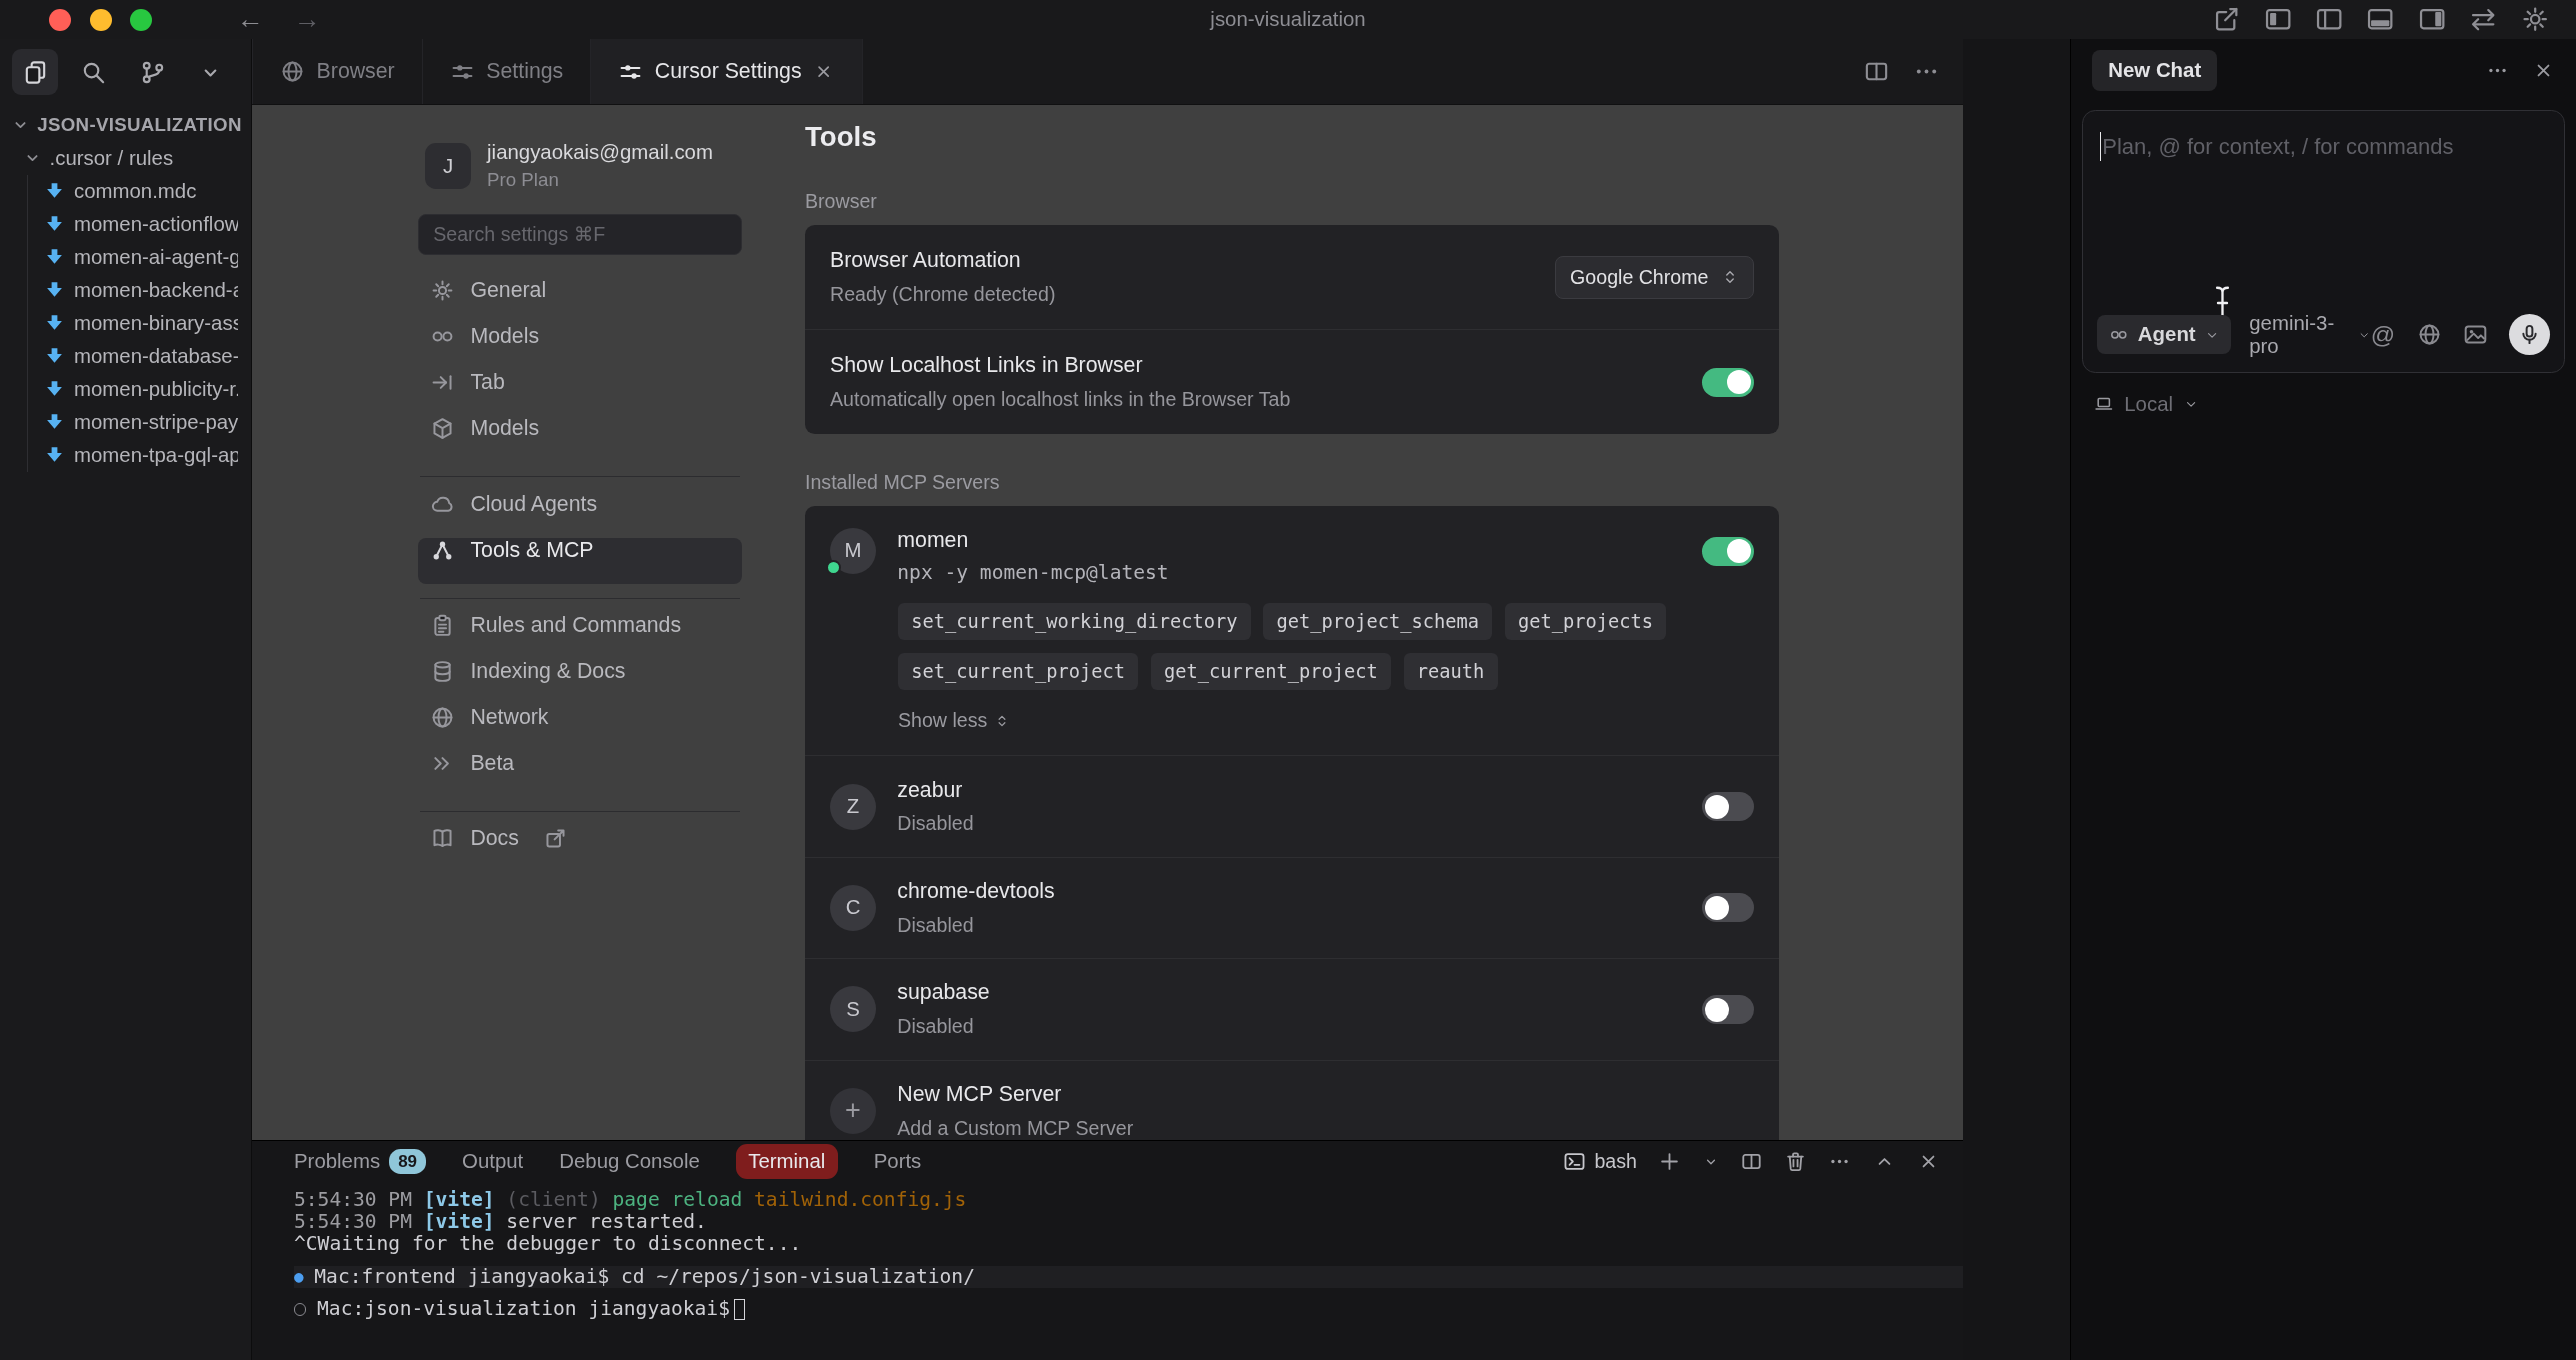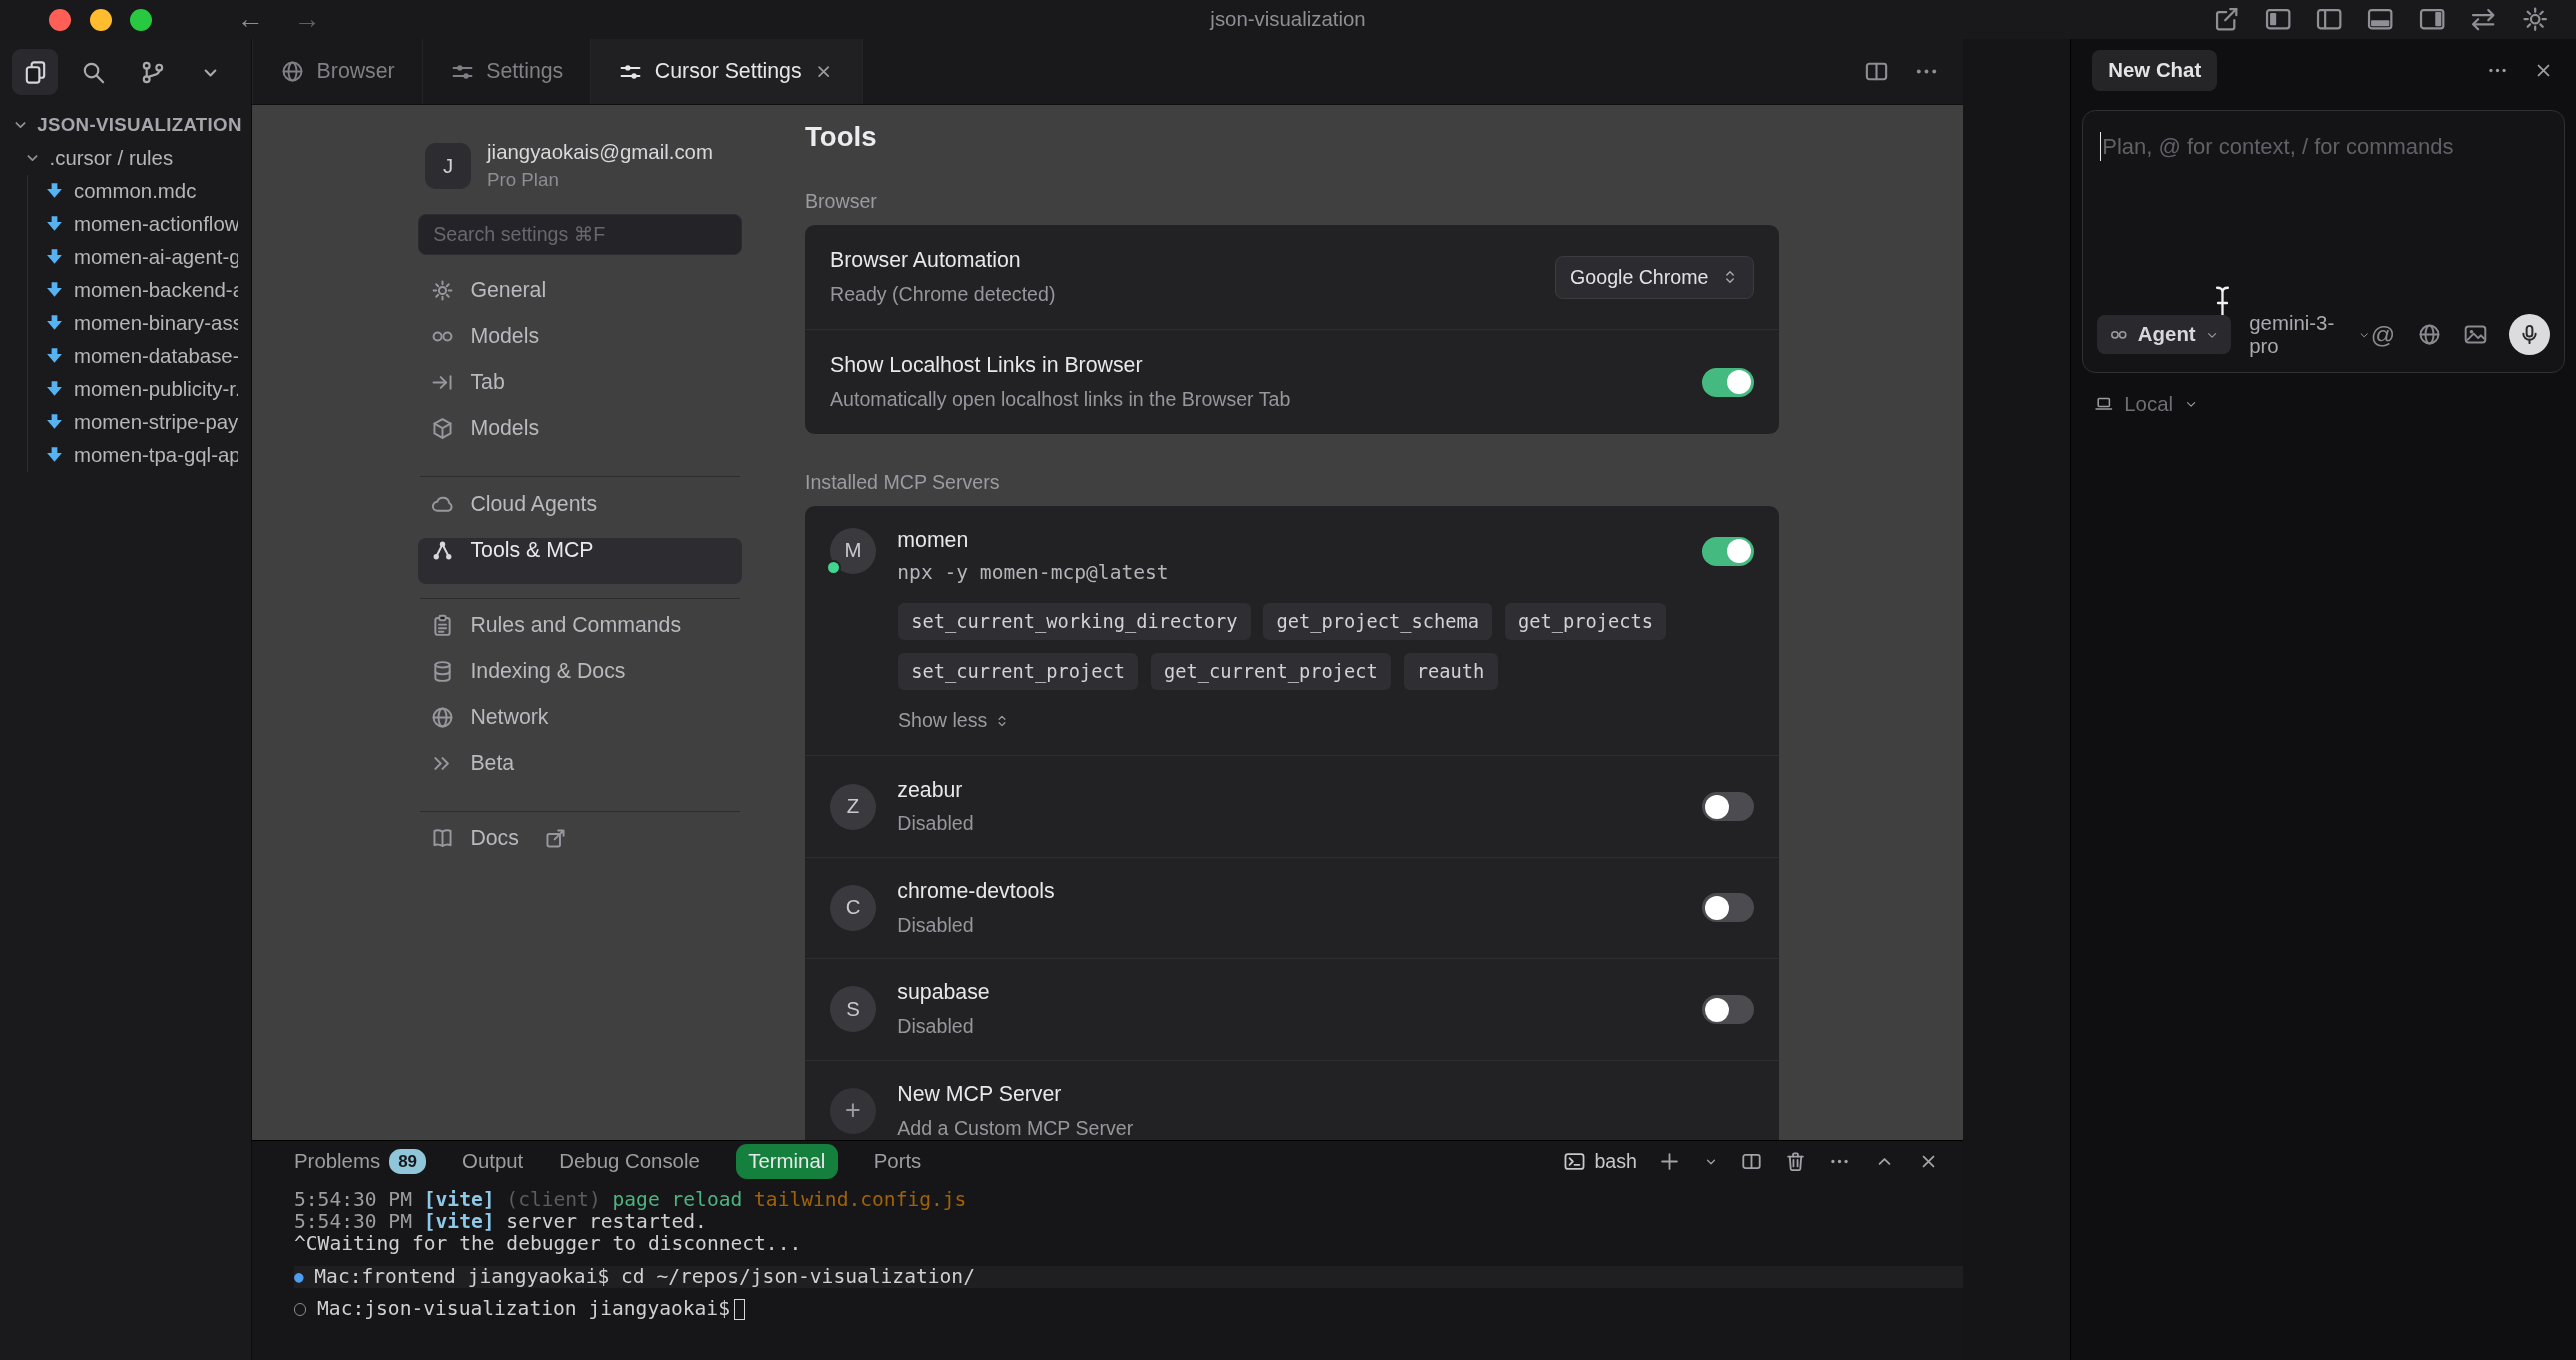--- a/index.html
+++ b/index.html
@@ -102,21 +102,21 @@
   .show-less { display:flex; align-items:center; gap:7.1px; margin:19.6px 0 1.8px 68px; color:#9b9ba1; font-size:19.6px; }
   .show-less svg { width:16px; height:16px; }
   .plus-avatar { background:#333338; color:#9a9aa0; font-size:27px; font-weight:300; }
 
   
   #terminal { position:absolute; left:252px; right:613px; bottom:0; height:220px; background:#161618; border-top:0.9px solid #000; }
   .term-bar { height:41px; display:flex; align-items:center; padding:0 23px 0 42px; color:#9c9ca2; font-size:20.4px;gap:27px; }
   .term-tabs { display:flex; align-items:center; gap:36px; }
   .term-tab { display:flex; align-items:center; gap:9px; }
   .badge { background:#8fc6d9; color:#17171a; border-radius:11.6px; font-size:17px; font-weight:bold; padding:2.7px 9px; }
-  .term-tab.active { background:#15803d; color:#e8e8eb; border-radius:11px; padding:6.2px 12.4px;text-align:center; }
+  .term-tab.active { background:#7f1d1d; color:#e8e8eb; border-radius:11px; padding:6.2px 12.4px;text-align:center; }
   .term-actions { margin-left:auto; display:flex; align-items:center; gap:21.3px; color:#a2a2a8; }
   .term-actions svg { width:23px; height:23px; }
   .bash-label { display:flex; align-items:center; gap:8px; font-size:19.6px; color:#c7c7cc; }
   .term-body { padding:7.1px 0 0 42px; font-size:19.6px; line-height:22px; color:#cfcfd4; }
   .tl-row { white-space:pre; }
   .t-time { color:#9c9ca1; } .t-vite { color:#8ec9e8; font-weight:bold; }
   .t-client { color:#5b5b60; } .t-green { color:#4db380; } .t-file { color:#a16207; }
   .prompt-row { display:flex; align-items:center; margin-top:10.7px; white-space:pre; }
   .prompt-row.hl { background:#1f1f22; width:100%; }
   .p-dot { color:#4c9ef0; margin-right:10.7px; font-size:16px; }

